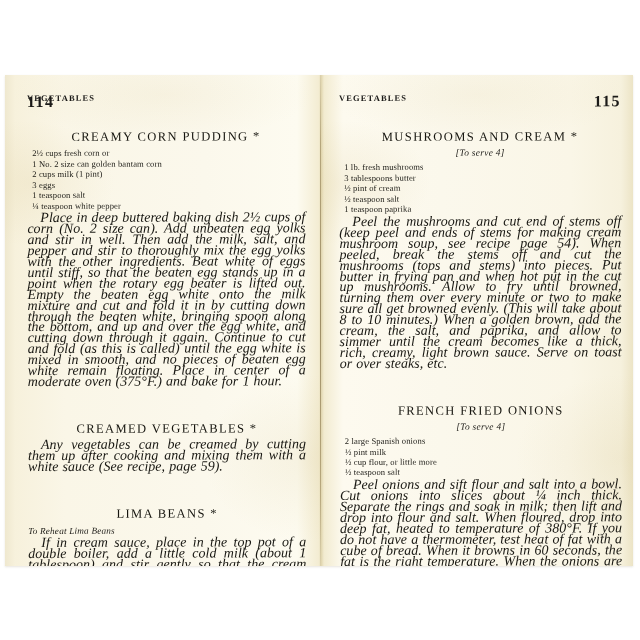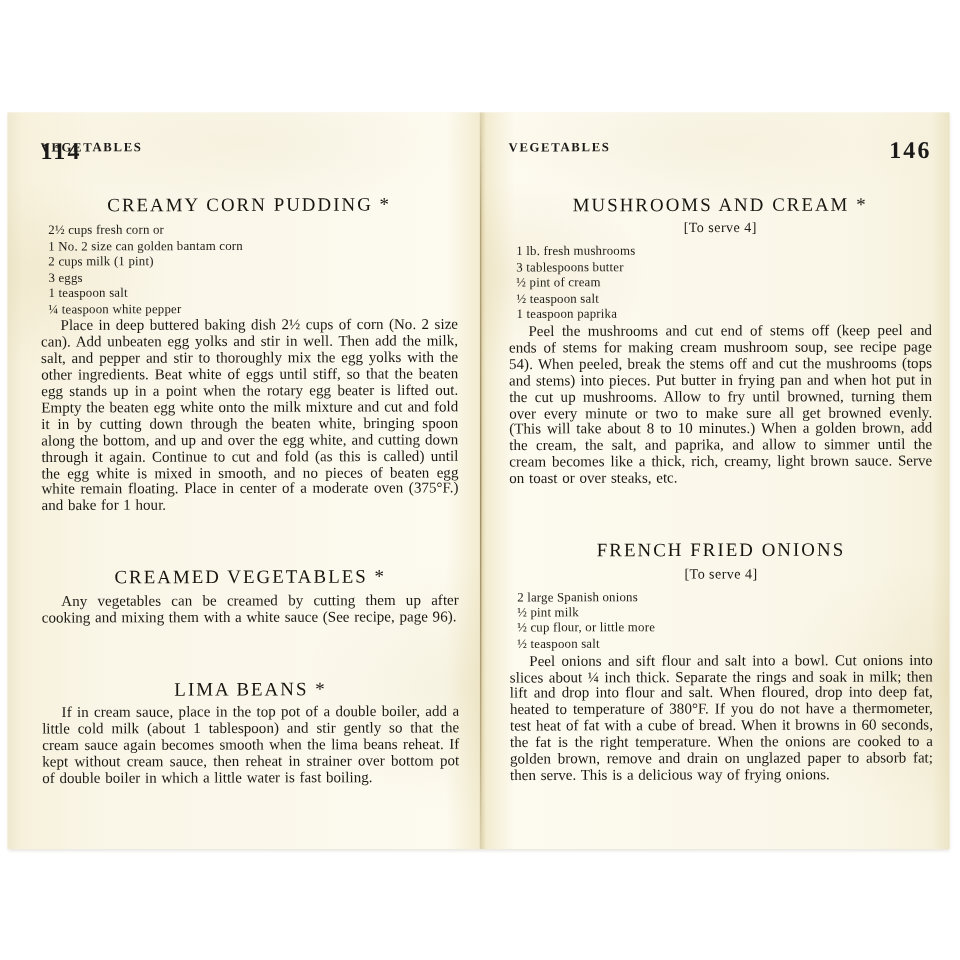--- a/index.html
+++ b/index.html
@@ -129,50 +129,52 @@
     font-size: 12.6px;
     letter-spacing: 1.35px;
     color: #16150f;
     margin: 15px 0 4px 0;
     line-height: 1.15;
     white-space: nowrap;
   }
 
   .serves {
     text-align: center;
+    font-style: italic;
     font-size: 9.4px;
     letter-spacing: 0.3px;
     color: #1b1a16;
     margin: 0 0 4px 0;
   }
 
   .ingredients {
     list-style: none;
     margin: 0 0 2px 0;
     padding: 0 0 0 5px;
   }
   .ingredients li {
     font-size: 8.6px;
     line-height: 10.4px;
     color: #1d1c17;
     letter-spacing: 0.12px;
     white-space: nowrap;
   }
 
   .body-text {
-    font-size: 10px;
+    font-size: 14px;
     line-height: 10.9px;
     color: #191813;
     text-align: justify;
     text-justify: inter-word;
     margin: 2.5px 0 0 0;
     text-indent: 13px;
     letter-spacing: 0.02px;
     word-spacing: 0.6px;
     hyphens: manual;
+    font-style: italic;
   }
 
   .subhead {
     font-style: italic;
     font-size: 9.2px;
     color: #1b1a15;
     margin: 4px 0 0 0;
     letter-spacing: 0.2px;
   }
 
@@ -210,41 +212,42 @@
             <li>¼ teaspoon white pepper</li>
           </ul>
 
           <p class="body-text">Place in deep buttered baking dish 2½ cups of corn (No. 2 size can).  Add unbeaten egg yolks and stir in well.  Then add the milk, salt, and pepper and stir to thoroughly mix the egg yolks with the other ingredients.  Beat white of eggs until stiff, so that the beaten egg stands up in a point when the rotary egg beater is lifted out.  Empty the beaten egg white onto the milk mixture and cut and fold it in by cutting down through the beaten white, bringing spoon along the bottom, and up and over the egg white, and cutting down through it again.  Continue to cut and fold (as this is called) until the egg white is mixed in smooth, and no pieces of beaten egg white remain floating.  Place in center of a moderate oven (375°F.) and bake for 1 hour.</p>
         </div>
 
         <div class="spacer-lg"></div>
 
         <div class="recipe">
           <div class="recipe-title">CREAMED VEGETABLES *</div>
-          <p class="body-text">Any vegetables can be creamed by cutting them up after cooking and mixing them with a white sauce (See recipe, page 96).</p>
+          <p class="body-text">Any vegetables can be creamed by cutting them up after cooking and mixing them with a white sauce (See recipe, page 59).</p>
         </div>
 
         <div class="spacer-lg"></div>
 
         <div class="recipe">
           <div class="recipe-title">LIMA BEANS *</div>
 
+          <div class="subhead">To Reheat Lima Beans</div>
           <p class="body-text">If in cream sauce, place in the top pot of a double boiler, add a little cold milk (about 1 tablespoon) and stir gently so that the cream sauce again becomes smooth when the lima beans reheat.  If kept without cream sauce, then reheat in strainer over bottom pot of double boiler in which a little water is fast boiling.</p>
         </div>
 
       </div>
     </div>
 
     <div class="page page-right">
       <div class="paper-grain"></div>
       <div class="content">
 
         <div class="running-head">
           <span class="rh-center">VEGETABLES</span>
-          <span class="rh-folio right">146</span>
+          <span class="rh-folio right">115</span>
         </div>
 
         <div class="recipe">
           <div class="recipe-title">MUSHROOMS AND CREAM *</div>
           <div class="serves">[To serve 4]</div>
 
           <ul class="ingredients">
             <li>1  lb. fresh mushrooms</li>
             <li>3  tablespoons butter</li>
             <li>½ pint of cream</li>

